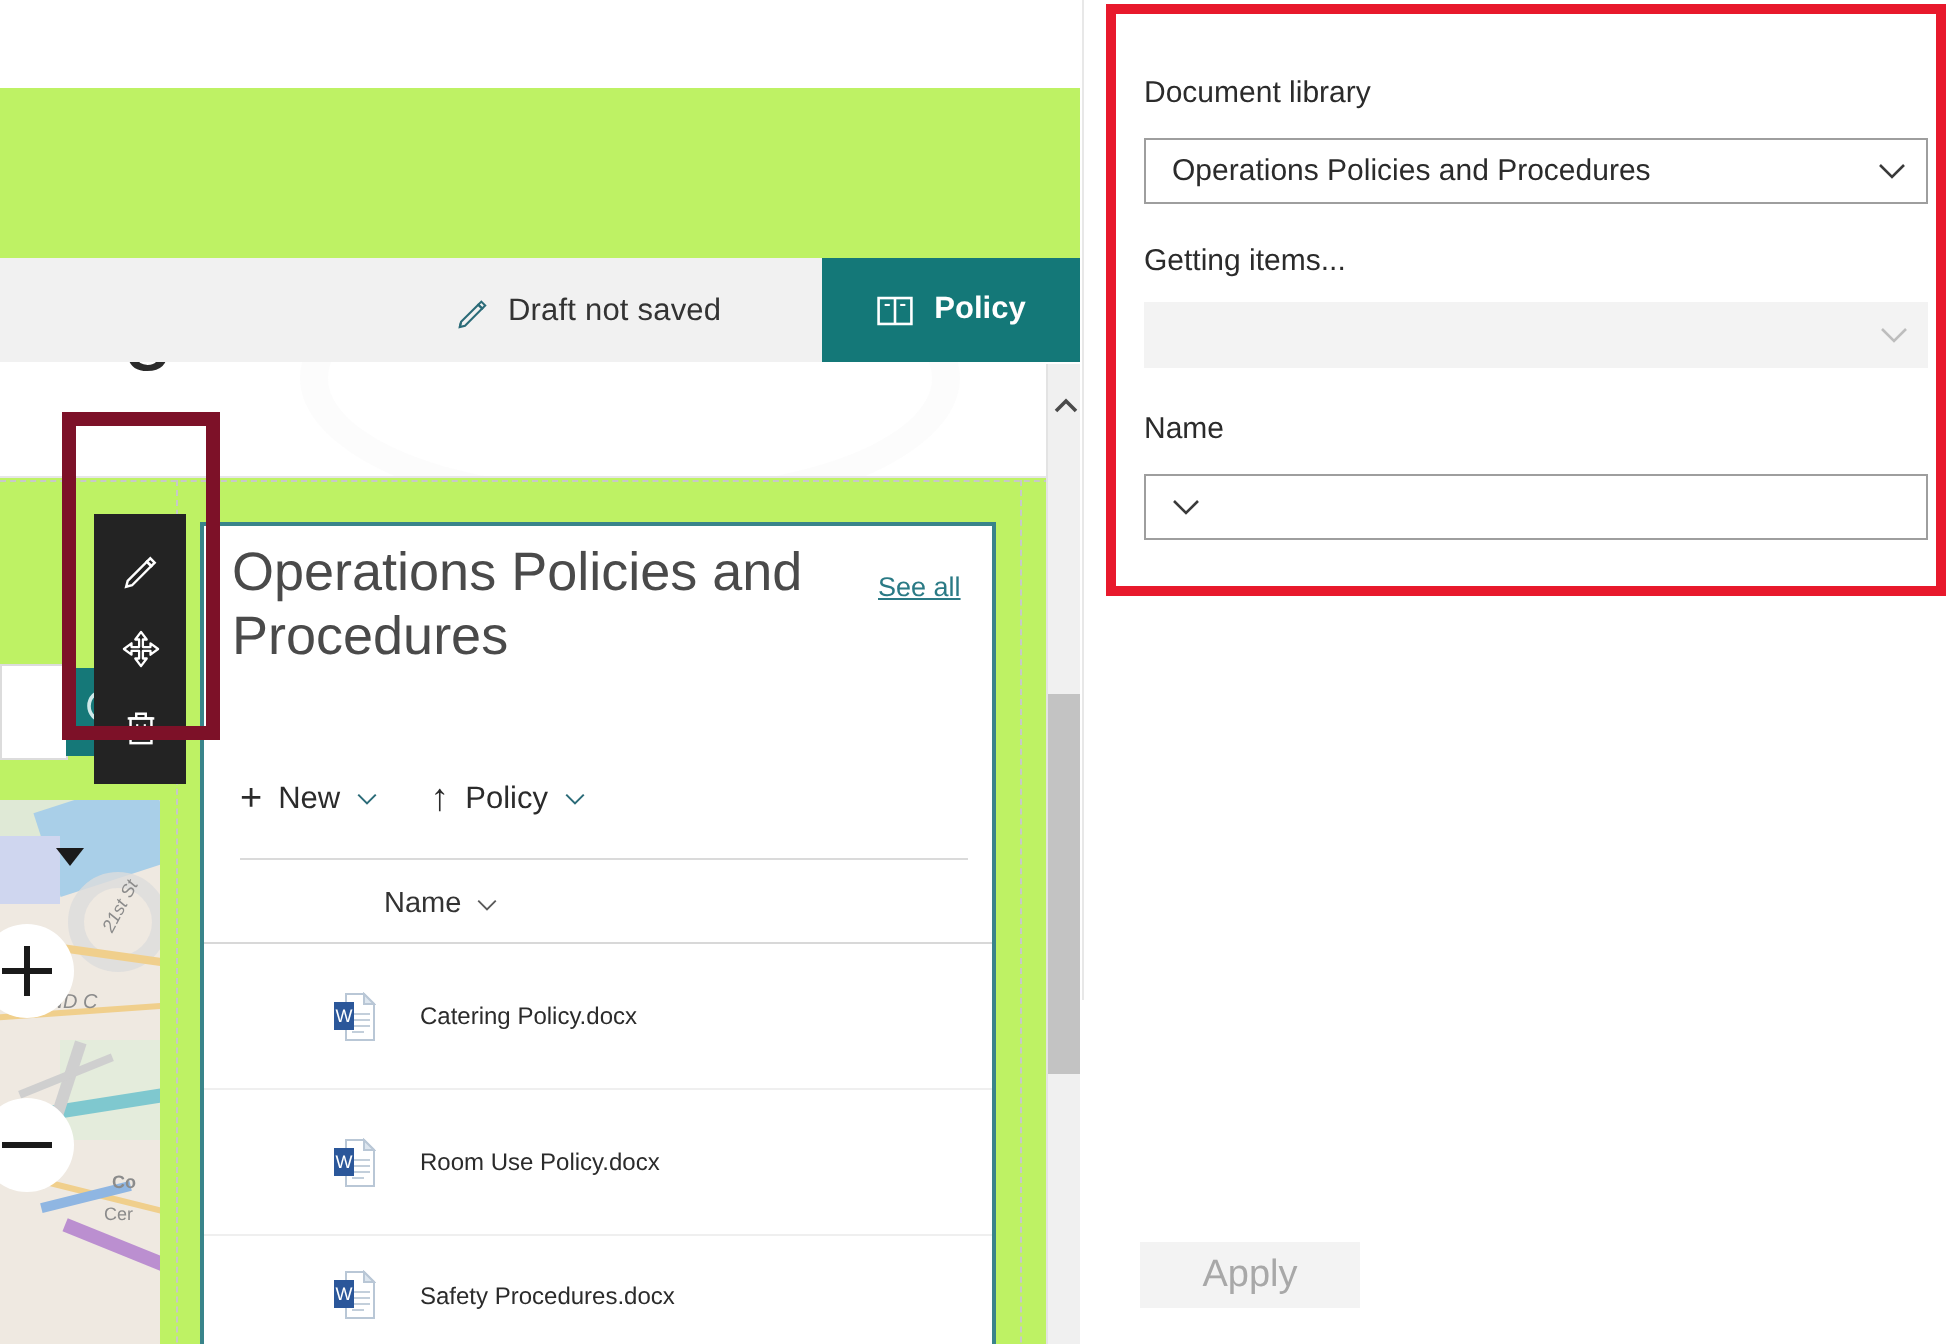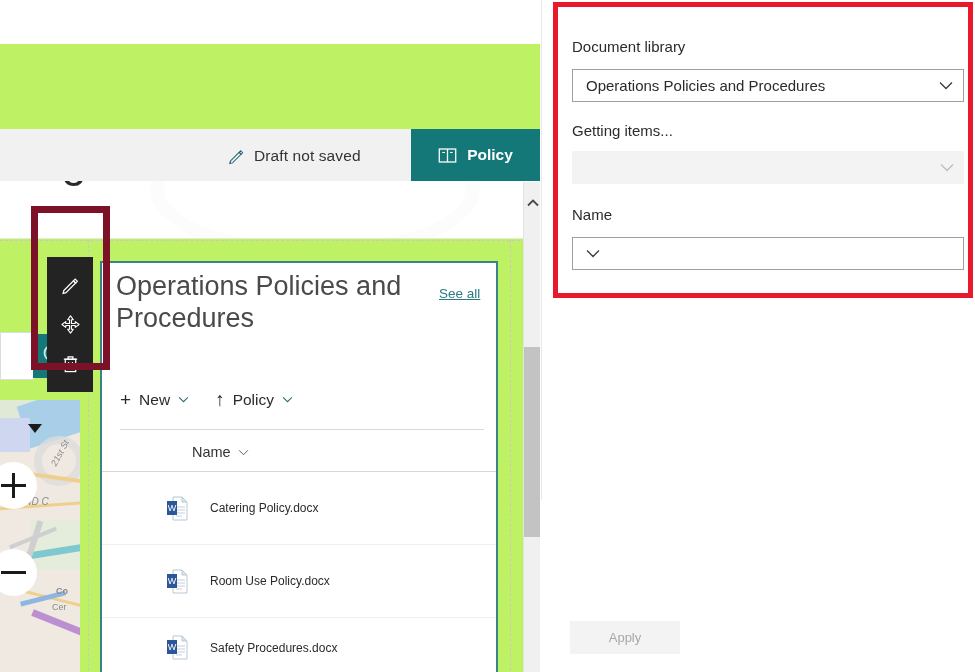--- a/index.html
+++ b/index.html
@@ -218,21 +218,21 @@
 
   #lbl-doclib { left: 30px; top: 38px; }
   #dd-doclib  { left: 30px; top: 69px; width: 392px; }
   #lbl-views  { left: 30px; top: 122px; }
   #dd-views   { left: 30px; top: 151px; width: 392px; }
   #lbl-size   { left: 30px; top: 206px; }
   #dd-size    { left: 30px; top: 237px; width: 392px; }
 
   .apply-btn {
     position: absolute; left: 28px; top: 621px; width: 110px; height: 33px;
-    background: #f3f3f3; color: #a8a8a8; font-size: 13px;
+    background: #f3f3f3; color: #a8a8a8; font-size: 19px;
     border: none; cursor: default; font-family: "Liberation Sans", sans-serif;
   }
 
   
   .annot-red {
     position: absolute; left: 553px; top: 2px; width: 420px; height: 296px;
     border: 5px solid #e8192c; pointer-events: none;
   }
   .annot-maroon {
     position: absolute; left: 31px; top: 206px; width: 79px; height: 164px;

